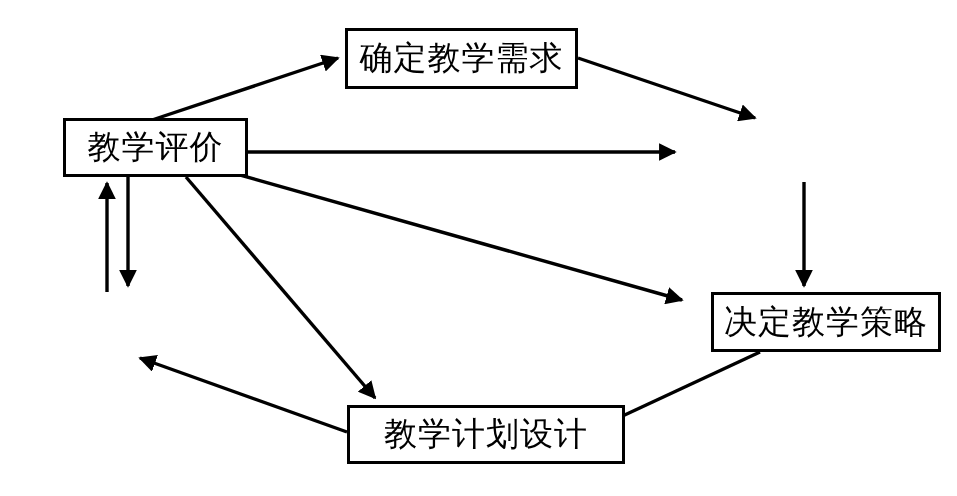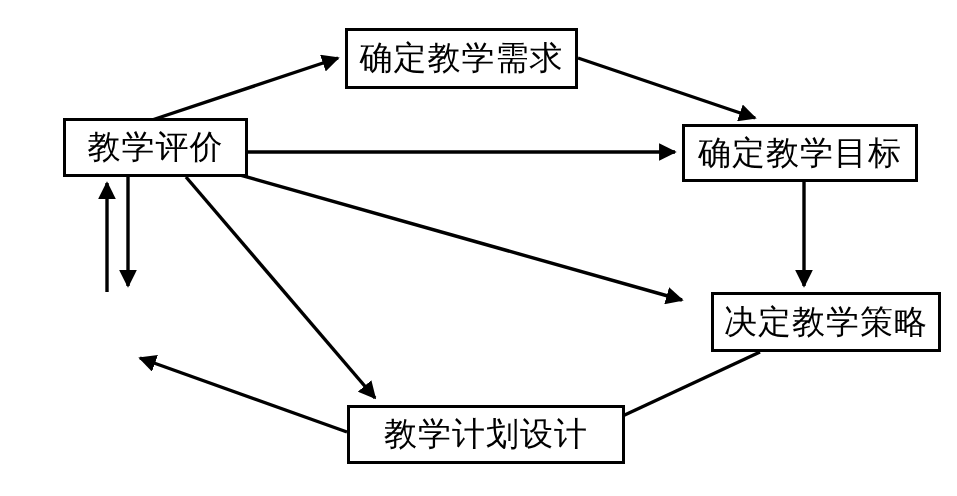--- a/index.html
+++ b/index.html
@@ -82,23 +82,20 @@
   </svg>
 
   <div class="node" id="node-needs">
     <span class="node-label">确定教学需求</span>
   </div>
 
   <div class="node" id="node-evaluation">
     <span class="node-label">教学评价</span>
   </div>
 
-  <div class="node" id="node-goals">
-    <span class="node-label">确定教学目标</span>
-  </div>
 
 
   <div class="node" id="node-strategy">
     <span class="node-label">决定教学策略</span>
   </div>
 
   <div class="node" id="node-plan">
     <span class="node-label">教学计划设计</span>
   </div>
 

